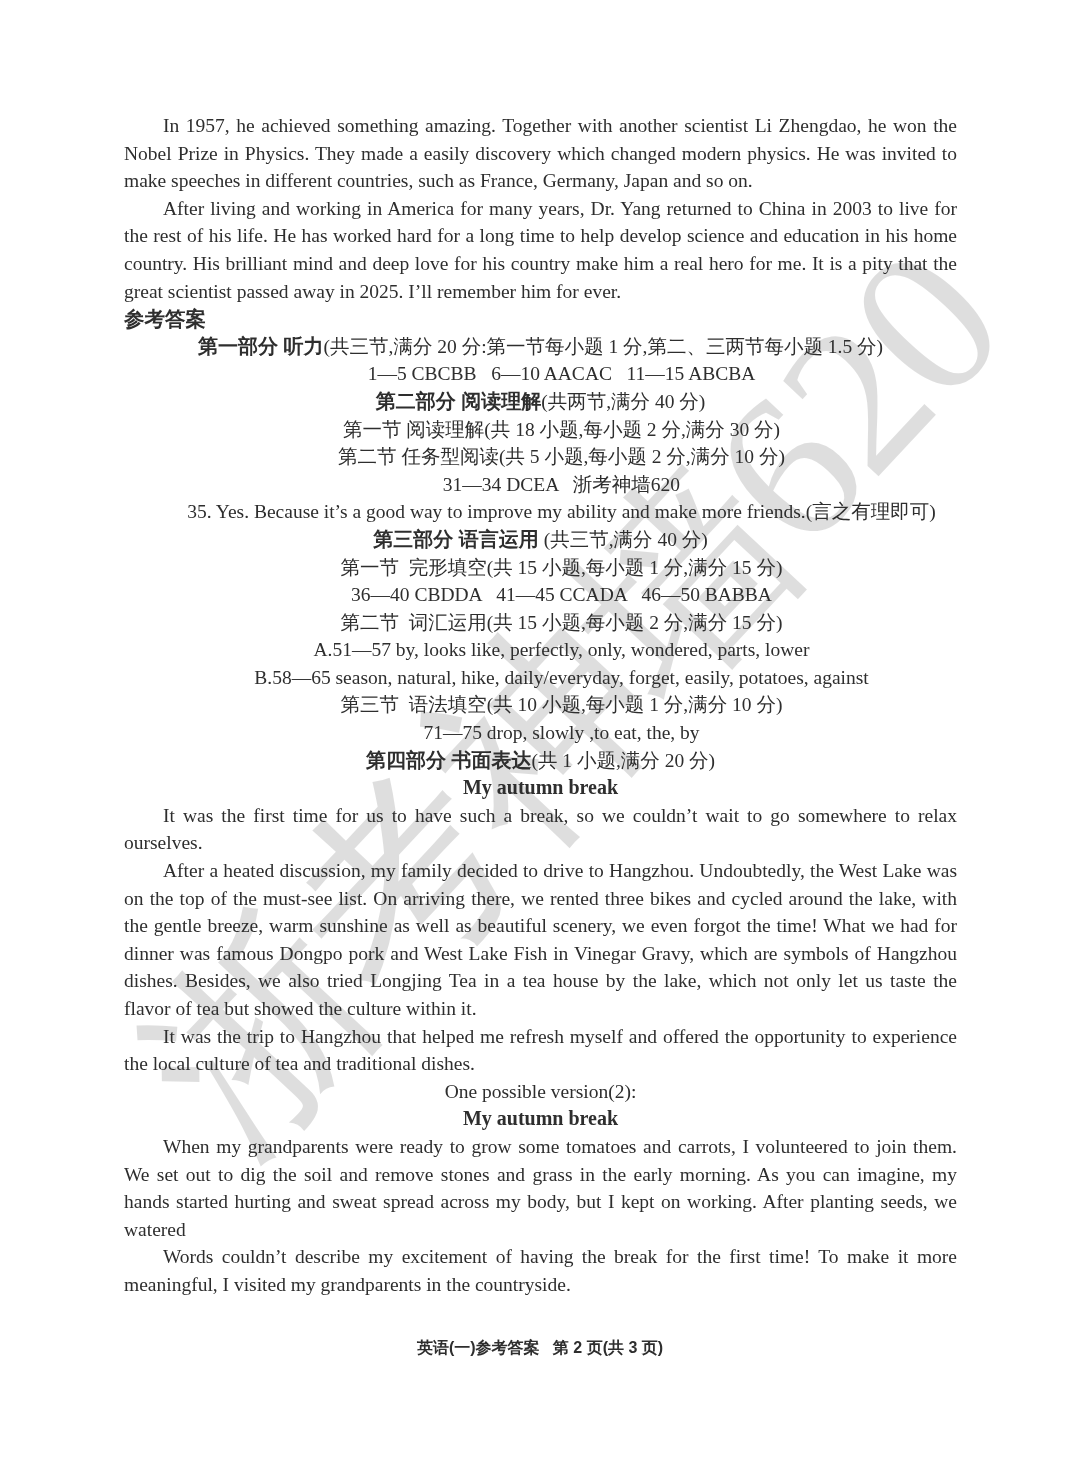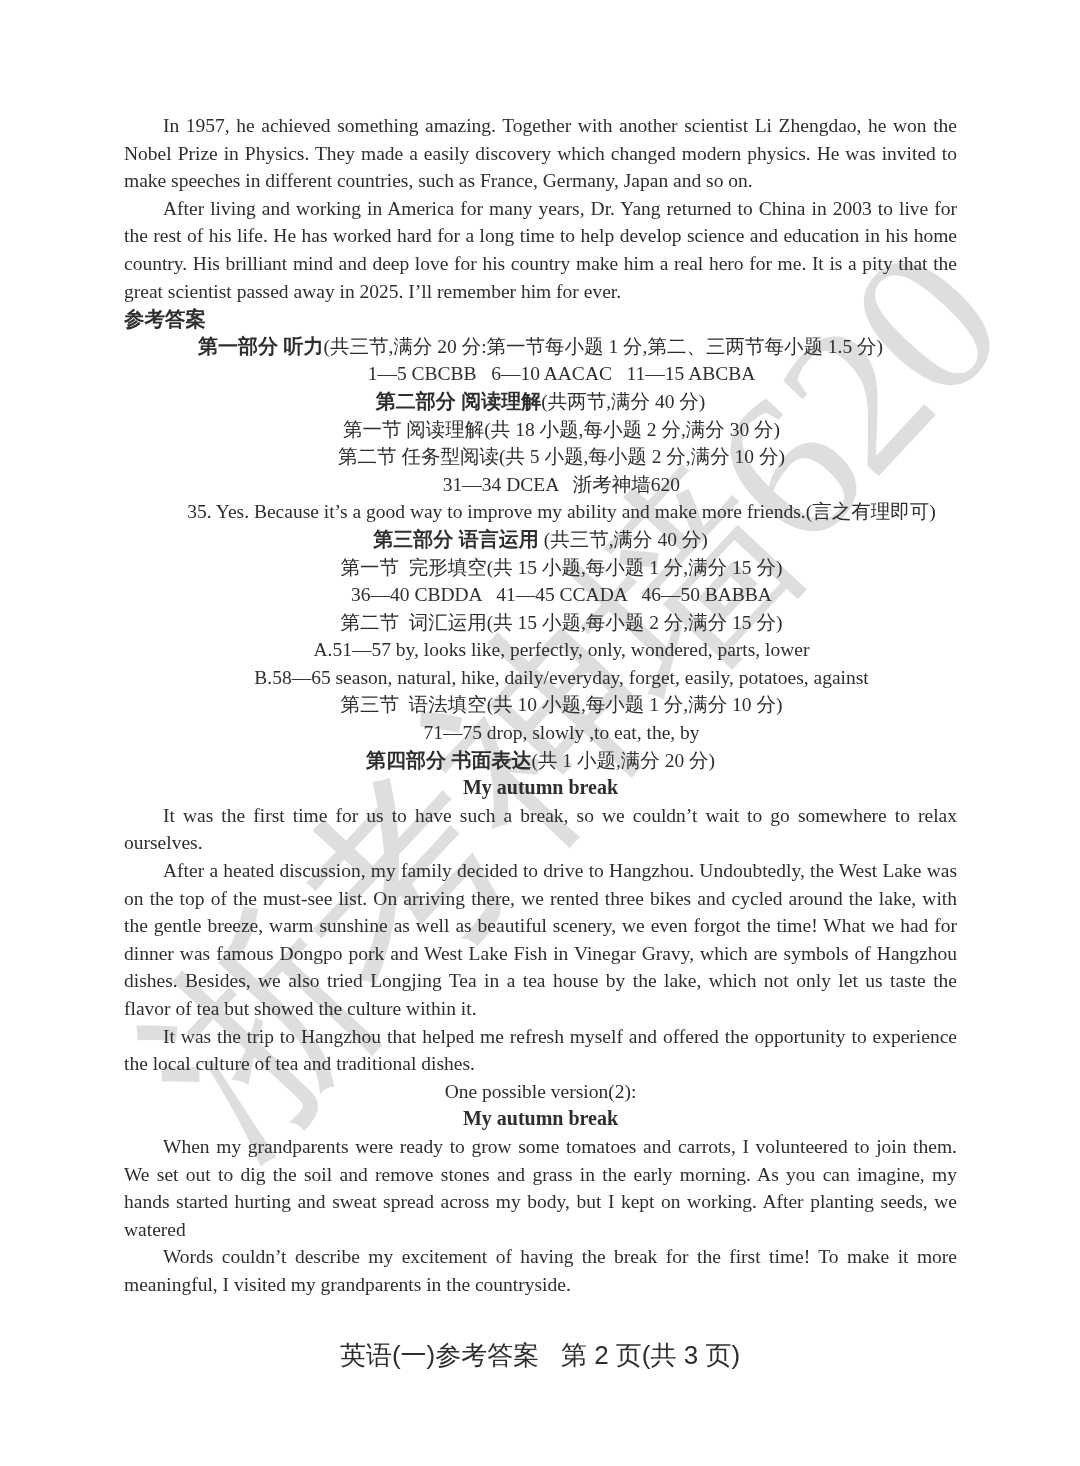--- a/index.html
+++ b/index.html
@@ -58,23 +58,23 @@
     text-align: center;
     font-weight: 700;
     font-size: 20px;
   }
   #footer {
     position: absolute;
     left: 0;
     right: 0;
     top: 1338px;
     text-align: center;
-    font-weight: 400;
+    font-weight: 700;
     font-family: "Liberation Sans", "DejaVu Sans", sans-serif;
-    font-size: 26px;
+    font-size: 16px;
     color: #2e2e2e;
     z-index: 1;
     white-space: pre-wrap;
   }
 </style>
 </head>
 <body style="background: rgb(255, 255, 255);">
 
 <div id="watermark" style="color: rgba(0, 0, 0, 0.13);">浙考神墙620</div>
 

